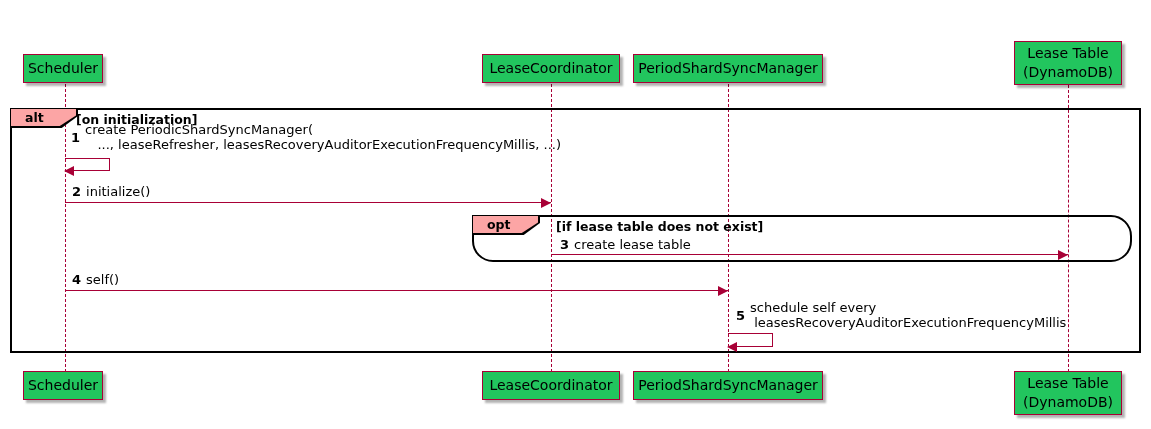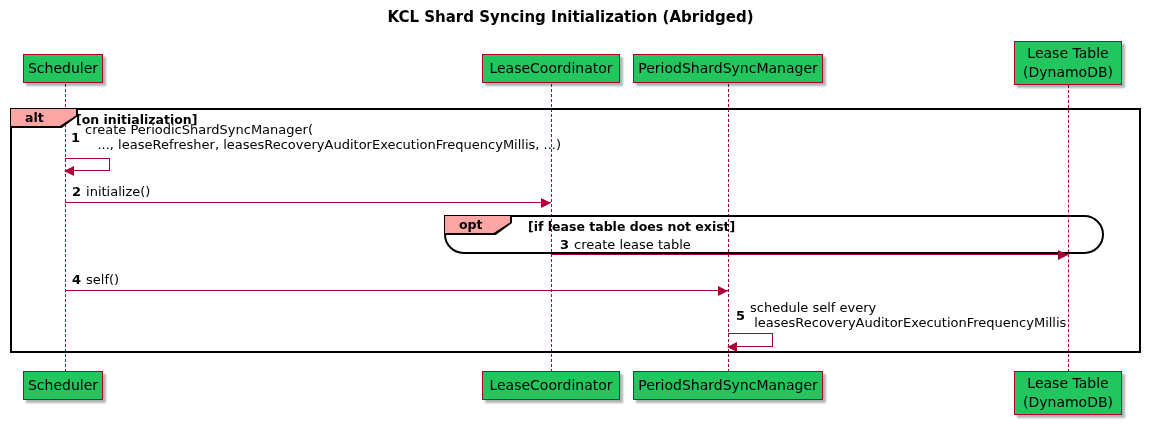--- a/index.html
+++ b/index.html
@@ -68,21 +68,20 @@
     position:absolute;box-sizing:border-box;
     border:1.5px solid #A80036;border-left:none;
     background:transparent;
   }
 </style>
 </head>
 <body>
 
 <div id="canvas">
 
-  <div class="title">KCL Shard Syncing Initialization (Abridged)</div>
 
   <div class="lifeline" style="left:65px;top:84px;height:288px;"></div>
   <div class="lifeline" style="left:551px;top:84px;height:288px;"></div>
   <div class="lifeline" style="left:728px;top:84px;height:288px;"></div>
   <div class="lifeline" style="left:1068px;top:85px;height:287px;"></div>
 
   <div class="participant" style="left:23px;top:54px;width:80px;height:29px;">Scheduler</div>
   <div class="participant" style="left:482px;top:54px;width:138px;height:29px;">LeaseCoordinator</div>
   <div class="participant" style="left:633px;top:54px;width:190px;height:29px;">PeriodShardSyncManager</div>
   <div class="participant" style="left:1014px;top:41px;width:108px;height:44px;">Lease Table
@@ -94,21 +93,21 @@
   <div class="participant" style="left:1014px;top:371px;width:108px;height:44px;">Lease Table
 (DynamoDB)</div>
 
   <div class="frame" style="left:10px;top:108px;width:1131px;height:245px;">
     <div class="frame-label" style="width:68px;height:20px;">
       <div class="frame-label-inner">alt</div>
     </div>
     <div class="frame-cond" style="left:64px;top:2px;">[on initialization]</div>
   </div>
 
-  <div class="frame" style="left:444px;top:215px;width:660px;height:39px;border-radius:21px;">
+  <div class="frame" style="left:472px;top:215px;width:660px;height:47px;border-radius:21px;">
     <div class="frame-label" style="width:68px;height:20px;">
       <div class="frame-label-inner">opt</div>
     </div>
     <div class="frame-cond" style="left:82px;top:2px;">[if lease table does not exist]</div>
   </div>
 
   <div class="msg-label" style="left:71px;top:122px;">
     <span class="msg-num">1</span>
     <span class="msg-text">create PeriodicShardSyncManager(
 &nbsp;&nbsp;&nbsp;..., leaseRefresher, leasesRecoveryAuditorExecutionFrequencyMillis, ...)</span>

